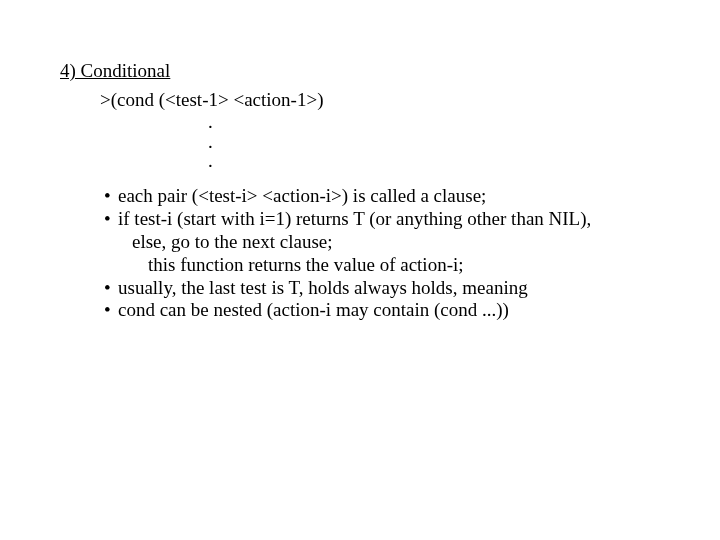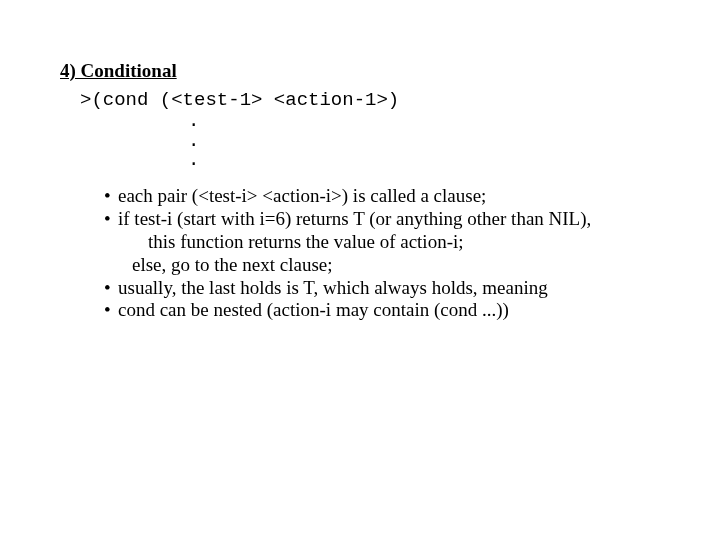--- a/index.html
+++ b/index.html
@@ -12,26 +12,24 @@
     font-size: 19px;
     color: #000;
     line-height: 1.2;
   }
   .slide {
     padding: 60px 50px 0 60px;
   }
   .heading {
     text-decoration: underline;
     margin-bottom: 6px;
-    font-weight: bold;
   }
   .code-block {
-    margin-left: 20px;
+    margin-left: 40px;
     margin-bottom: 14px;
-    font-family: Liberation Mono, monospace;
   }
   .code-line {
     white-space: pre;
   }
   .dot-line {
     padding-left: 108px;
     line-height: 1.05;
   }
   .k-line {
     padding-left: 54px;
@@ -75,34 +73,34 @@
 
   <div class="bullets">
 
     <div class="bullet-row">
       <div class="bullet-dot">•</div>
       <div class="bullet-text">each pair (&lt;test-i&gt; &lt;action-i&gt;) is called a clause;</div>
     </div>
 
     <div class="bullet-row">
       <div class="bullet-dot">•</div>
-      <div class="bullet-text">if test-i (start with i=6) returns T (or anything other than NIL),</div>
+      <div class="bullet-text">if test-i (start with i=1) returns T (or anything other than NIL),</div>
+    </div>
+    <div class="bullet-row">
+      <div class="bullet-dot"></div>
+      <div class="bullet-text cont-else">else, go to the next clause;</div>
     </div>
     <div class="bullet-row">
       <div class="bullet-dot"></div>
       <div class="bullet-text cont">this function returns the value of action-i;</div>
     </div>
-    <div class="bullet-row">
-      <div class="bullet-dot"></div>
-      <div class="bullet-text cont-else">else, go to the next clause;</div>
-    </div>
 
     <div class="bullet-row">
       <div class="bullet-dot">•</div>
-      <div class="bullet-text">usually, the last holds is T, which always holds, meaning</div>
+      <div class="bullet-text">usually, the last test is T, holds always holds, meaning</div>
     </div>
 
     <div class="bullet-row">
       <div class="bullet-dot">•</div>
       <div class="bullet-text">cond can be nested (action-i may contain (cond ...))</div>
     </div>
 
   </div>
 
 </div>

